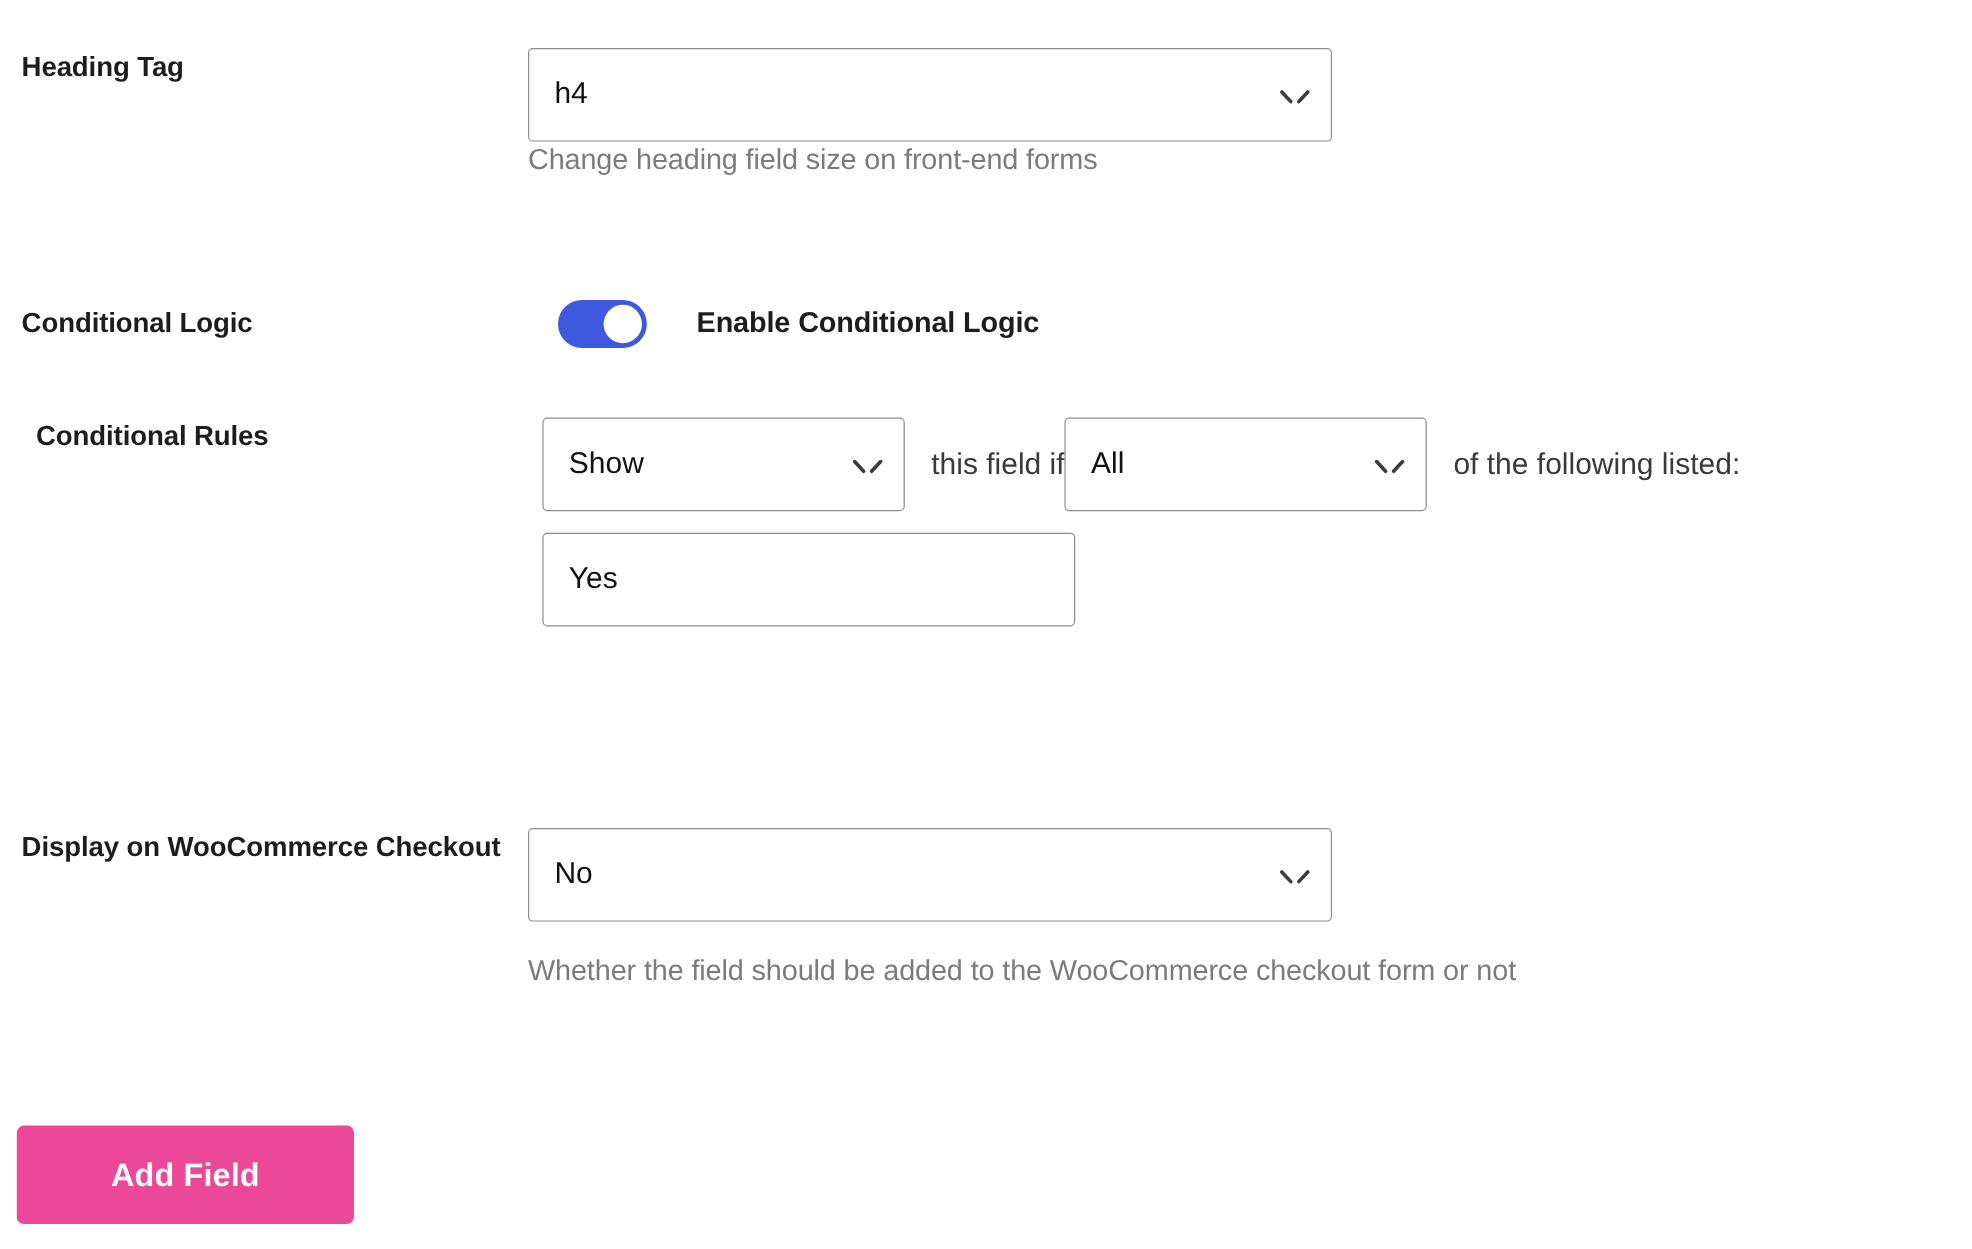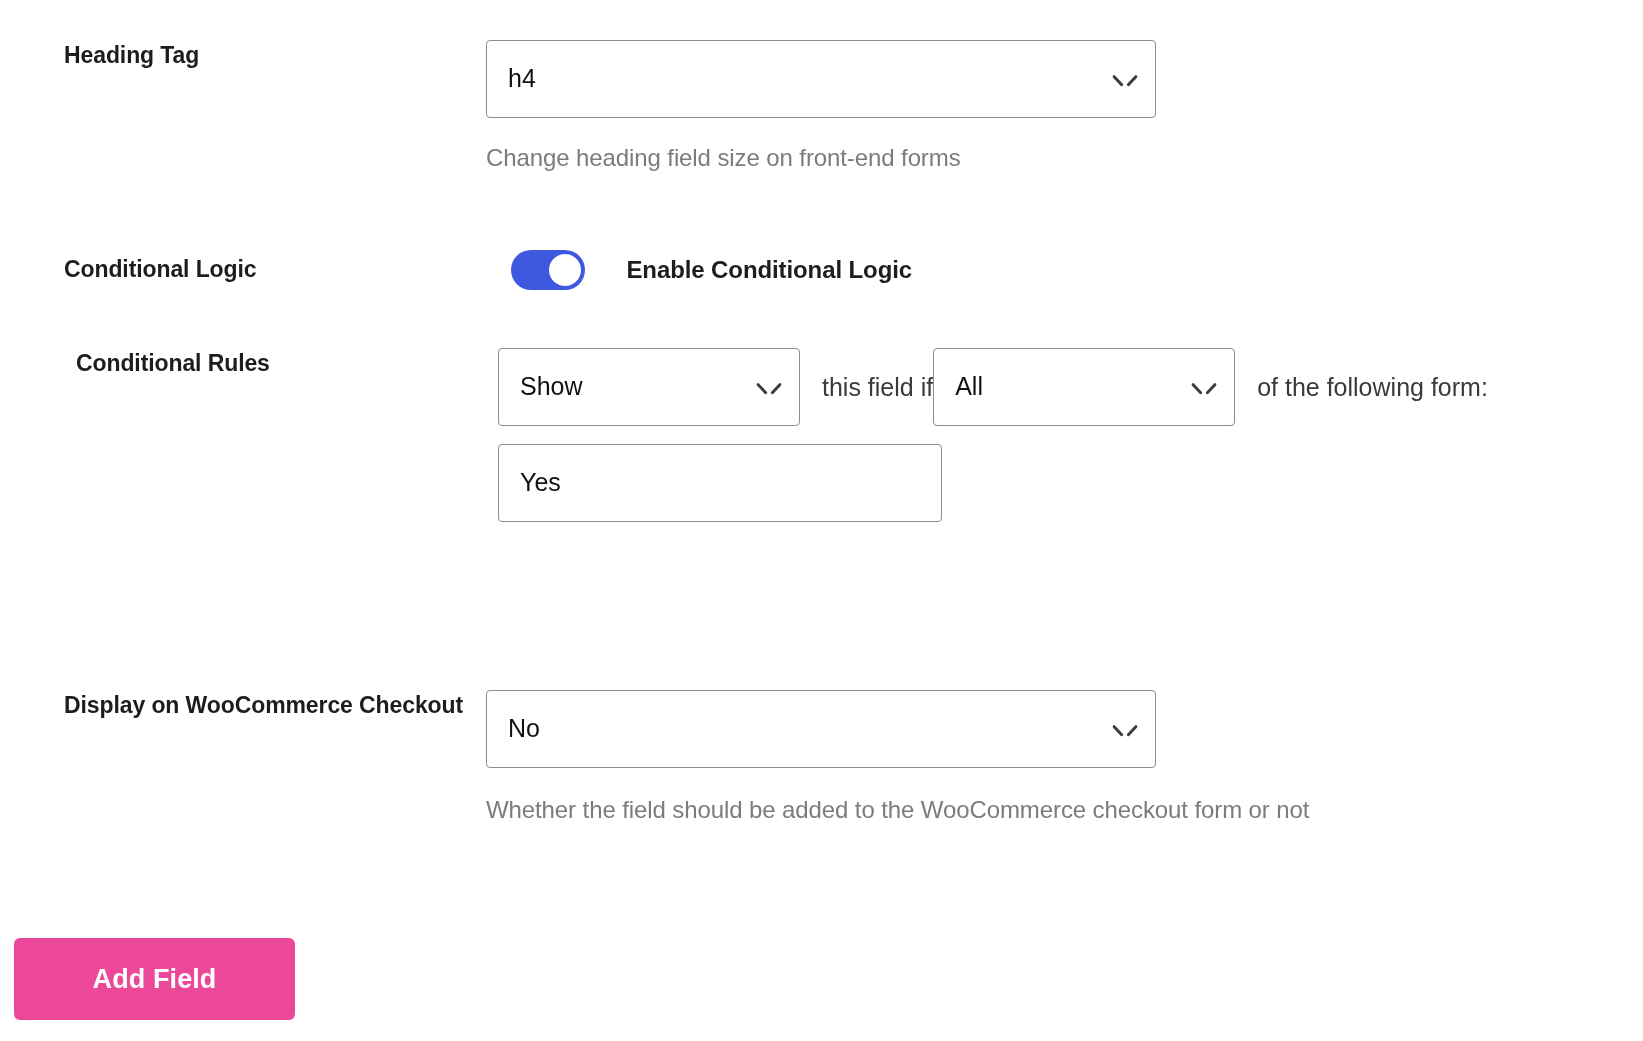--- a/index.html
+++ b/index.html
@@ -24,21 +24,20 @@
     position: absolute;
     display: flex;
     align-items: flex-start;
   }
 
   .label-col {
     width: 440px;
     flex: 0 0 440px;
     padding-left: 18px;
     padding-right: 12px;
-    margin-left: 46px;
   }
 
   .field-label {
     font-size: 23px;
     font-weight: bold;
     color: #1d1d1f;
     line-height: 1.35;
     letter-spacing: -0.1px;
   }
 
@@ -186,21 +185,21 @@
     text-align: center;
   }
 
   
   #row-heading-tag   { left: 0;   top: 40px;  width: 1643px; }
   #row-cond-logic    { left: 0;   top: 250px; width: 1643px; align-items: center; gap: 25px; }
   #row-cond-rules    { left: 12px;   top: 348px; width: 1364px; }
   #row-woocommerce   { left: 0;   top: 690px; width: 1371px; }
 
   #heading-select    { width: 670px; }
-  #heading-helper    { margin-top: 24px; }
+  #heading-helper    { }
 
   .rules-line {
     display: flex;
     align-items: center;
   }
   .rules-line + .rules-line { margin-top: 18px; }
 
   #rule-action-select   { width: 302px; }
   #rule-match-select    { width: 302px; margin-left: 0; }
   #rule-field-select    { width: 632px; }
@@ -252,21 +251,21 @@
       <div class="rules-line">
         <div class="select-box" id="rule-action-select">
           <span>Show</span>
           <span class="chev"></span>
         </div>
         <span class="inline-text gap-left">this field if</span>
         <div class="select-box gap-left" id="rule-match-select">
           <span>All</span>
           <span class="chev"></span>
         </div>
-        <span class="inline-text gap-left">of the following form:</span>
+        <span class="inline-text gap-left">of the following listed:</span>
       </div>
 
 
       <div class="rules-line">
         <div class="text-box" id="rule-value-input">
           <span>Yes</span>
         </div>
       </div>
 
     </div>

